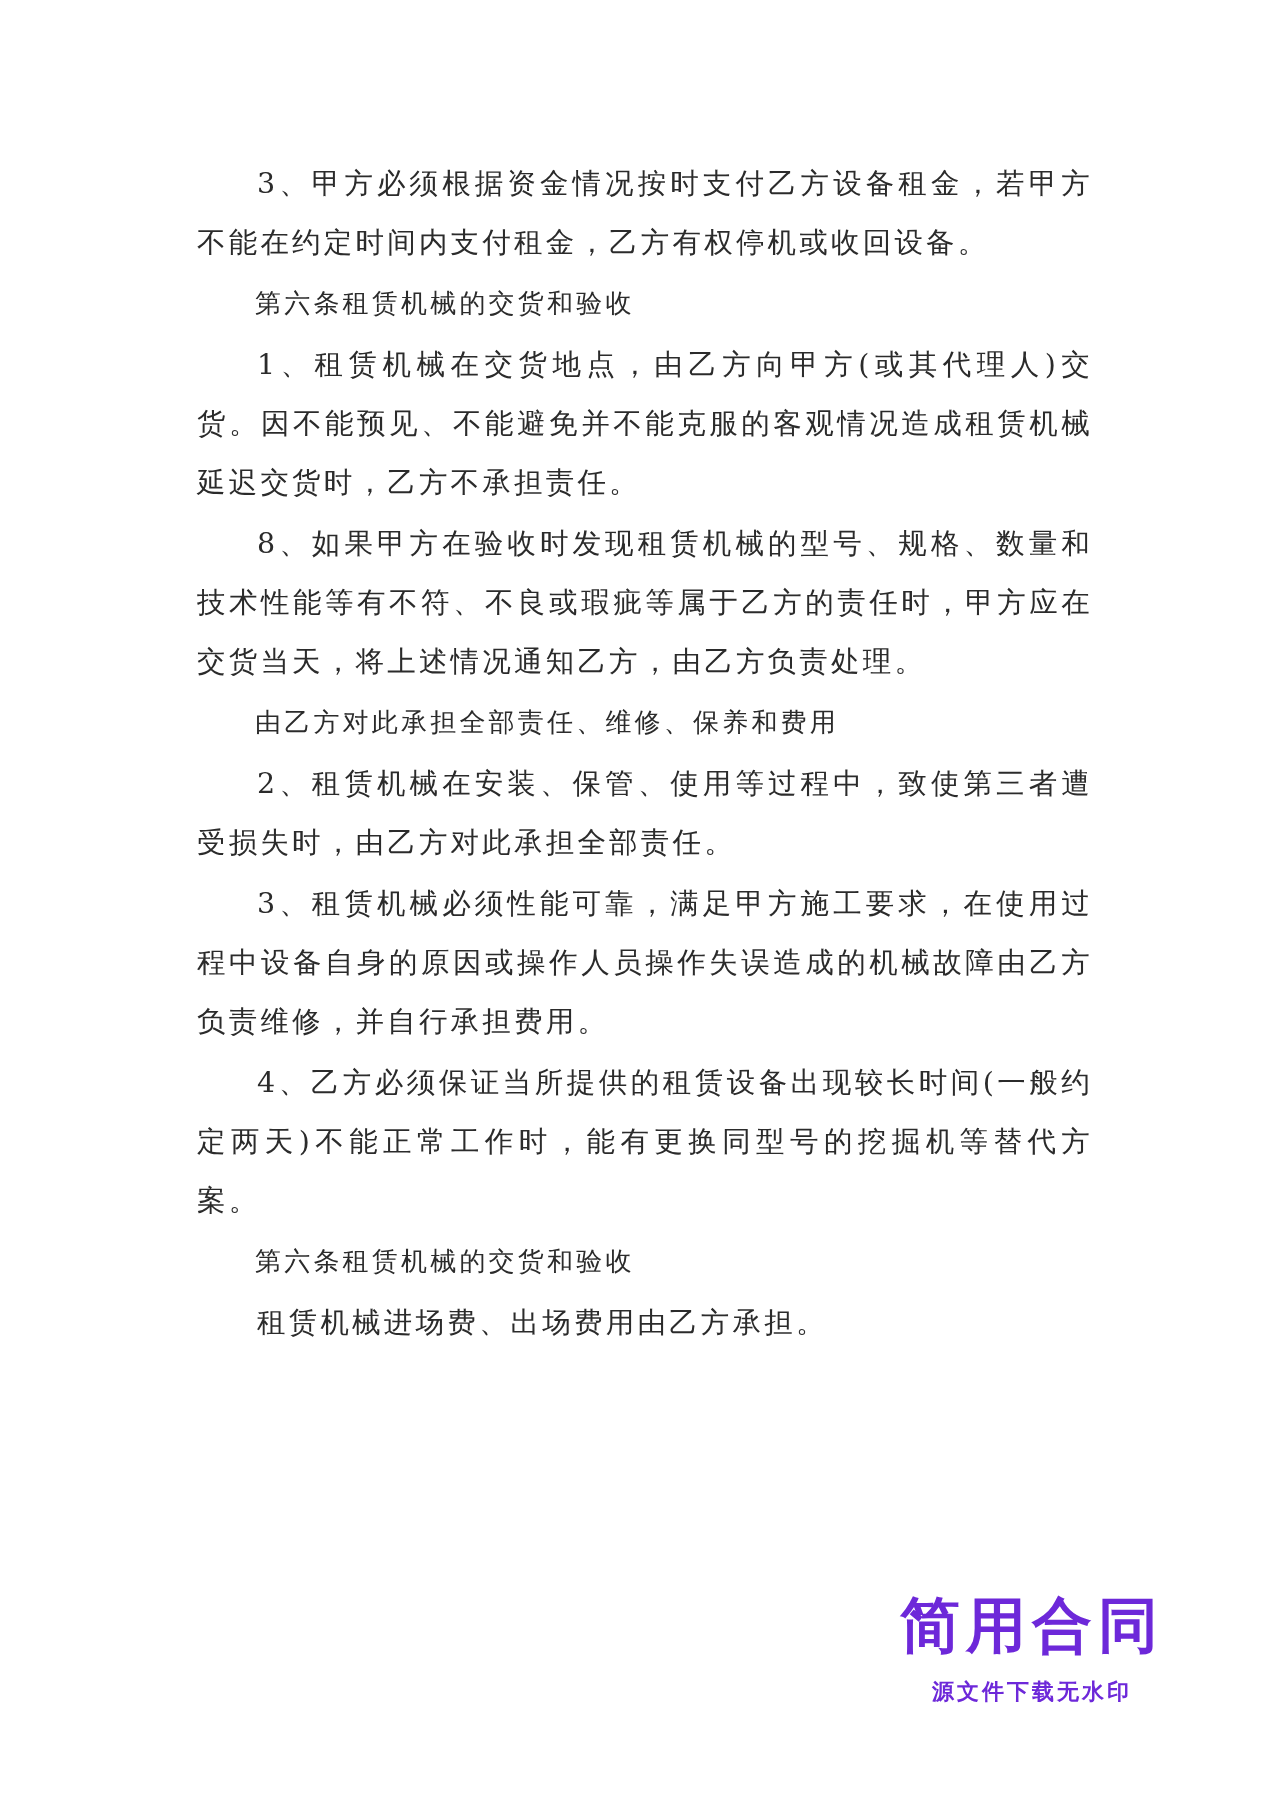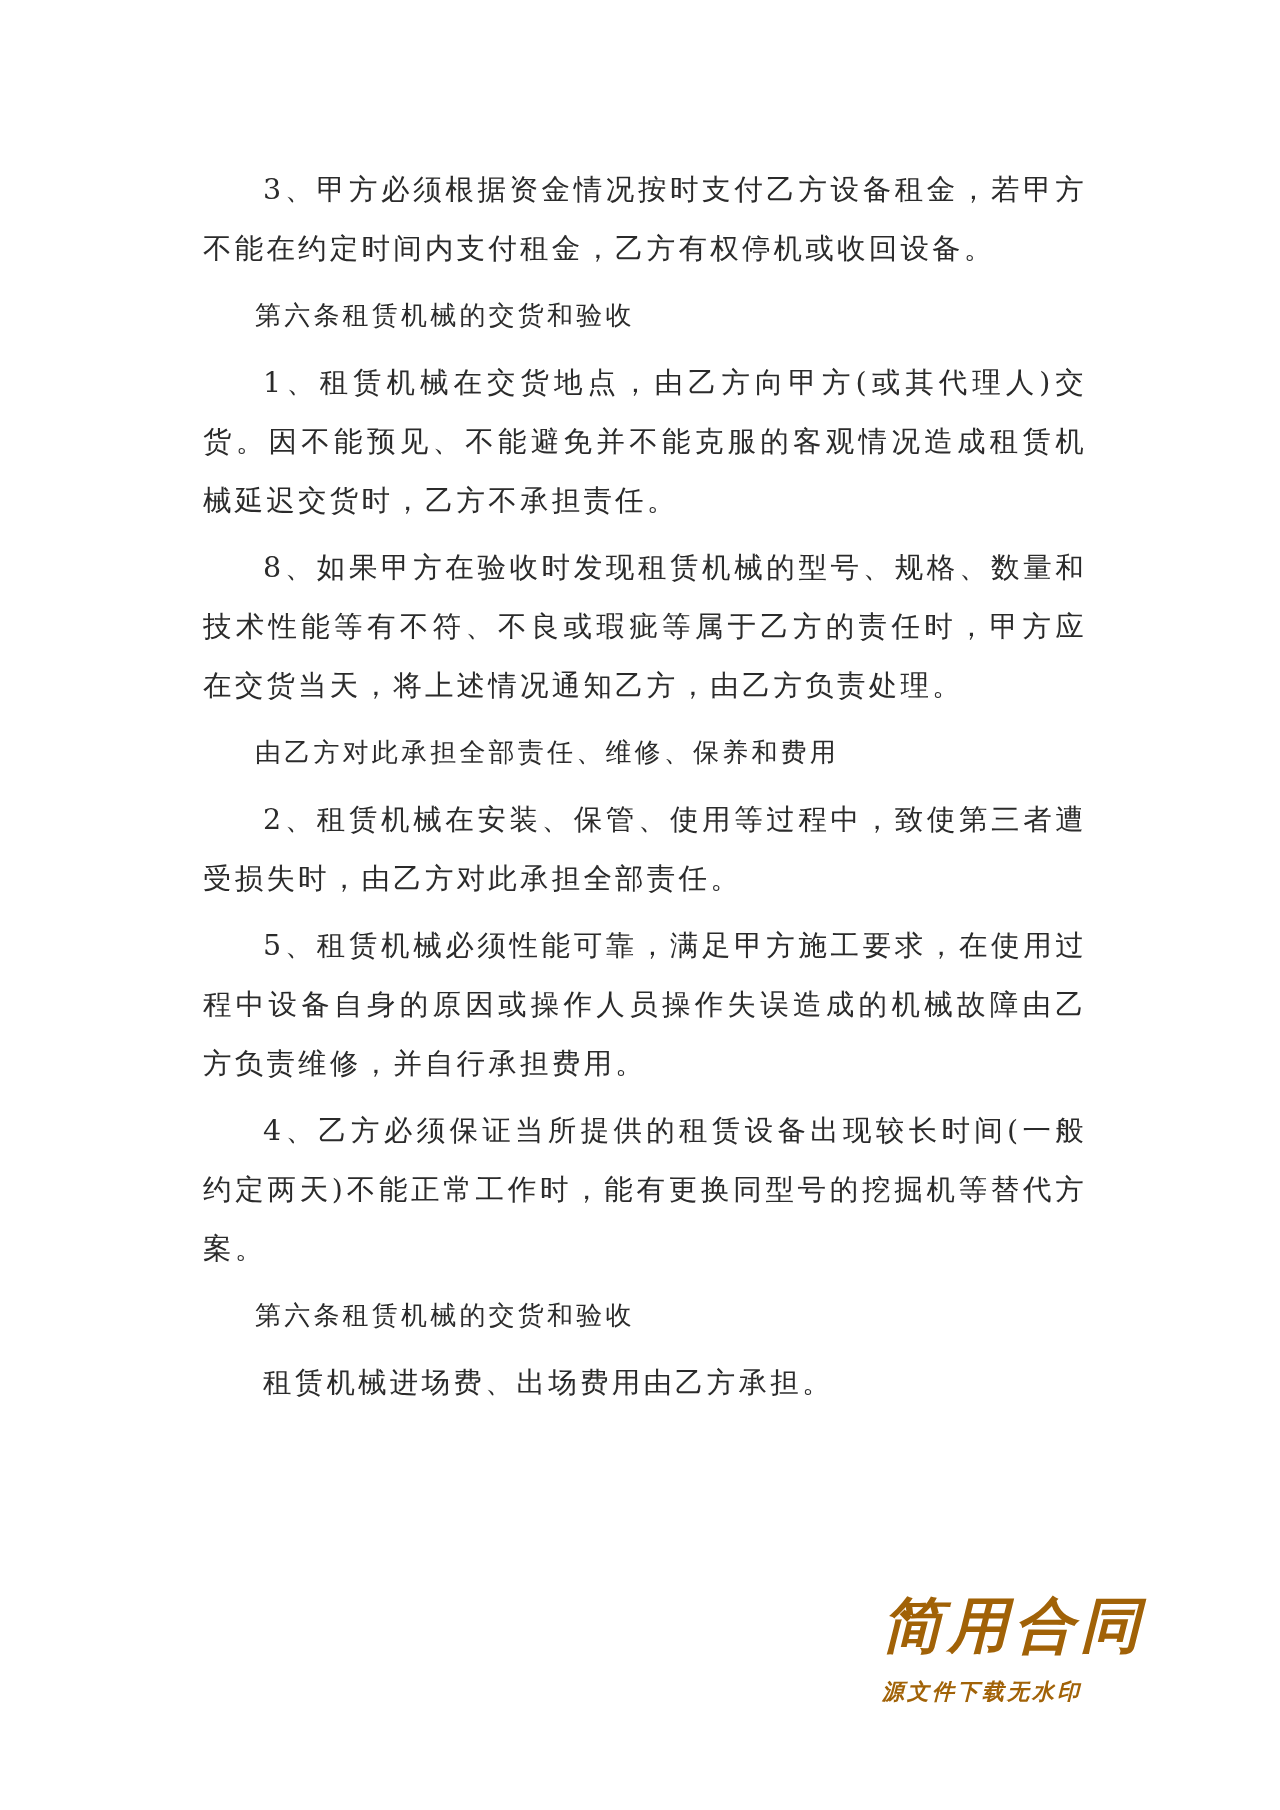--- a/index.html
+++ b/index.html
@@ -15,21 +15,21 @@
       font-family: "DejaVu Serif", "Liberation Serif", serif;
       color: #2b2b2b;
     }
     .page {
       position: absolute;
       left: 195px;
       top: 152px;
       width: 900px;
     }
     .para {
-      margin: 8px;
+      margin: 2px;
       font-size: 28.5px;
       line-height: 59px;
       letter-spacing: 3.2px;
       text-align: justify;
       text-justify: inter-character;
       word-break: break-all;
       font-weight: 300;
     }
     .para.indent {
       text-indent: 60px;
@@ -40,24 +40,23 @@
       line-height: 59px;
       letter-spacing: 3.2px;
       text-indent: 60px;
       font-weight: 300;
     }
     .watermark {
       position: absolute;
       left: 882px;
       top: 1590px;
       width: 300px;
-      text-align: left;
-      color: #a16207;
+      text-align: center;
+      color: #6d28d9;
       font-family: "DejaVu Sans", "Liberation Sans", sans-serif;
-      font-style: italic;
       pointer-events: none;
       user-select: none;
     }
     .wm-title {
       font-size: 60px;
       font-weight: bold;
       letter-spacing: 6px;
       line-height: 70px;
       display: block;
     }
@@ -73,21 +72,21 @@
 </head>
 <body>
 
 <div class="page">
   <p class="para indent">3、甲方必须根据资金情况按时支付乙方设备租金，若甲方不能在约定时间内支付租金，乙方有权停机或收回设备。</p>
   <p class="heading">第六条租赁机械的交货和验收</p>
   <p class="para indent">1、租赁机械在交货地点，由乙方向甲方(或其代理人)交货。因不能预见、不能避免并不能克服的客观情况造成租赁机械延迟交货时，乙方不承担责任。</p>
   <p class="para indent">8、如果甲方在验收时发现租赁机械的型号、规格、数量和技术性能等有不符、不良或瑕疵等属于乙方的责任时，甲方应在交货当天，将上述情况通知乙方，由乙方负责处理。</p>
   <p class="heading">由乙方对此承担全部责任、维修、保养和费用</p>
   <p class="para indent">2、租赁机械在安装、保管、使用等过程中，致使第三者遭受损失时，由乙方对此承担全部责任。</p>
-  <p class="para indent">5、租赁机械必须性能可靠，满足甲方施工要求，在使用过程中设备自身的原因或操作人员操作失误造成的机械故障由乙方负责维修，并自行承担费用。</p>
+  <p class="para indent">3、租赁机械必须性能可靠，满足甲方施工要求，在使用过程中设备自身的原因或操作人员操作失误造成的机械故障由乙方负责维修，并自行承担费用。</p>
   <p class="para indent">4、乙方必须保证当所提供的租赁设备出现较长时间(一般约定两天)不能正常工作时，能有更换同型号的挖掘机等替代方案。</p>
   <p class="heading">第六条租赁机械的交货和验收</p>
   <p class="para indent">租赁机械进场费、出场费用由乙方承担。</p>
 </div>
 
 <div class="watermark">
   <span class="wm-title">简用合同</span>
   <span class="wm-sub">源文件下载无水印</span>
 </div>
 

